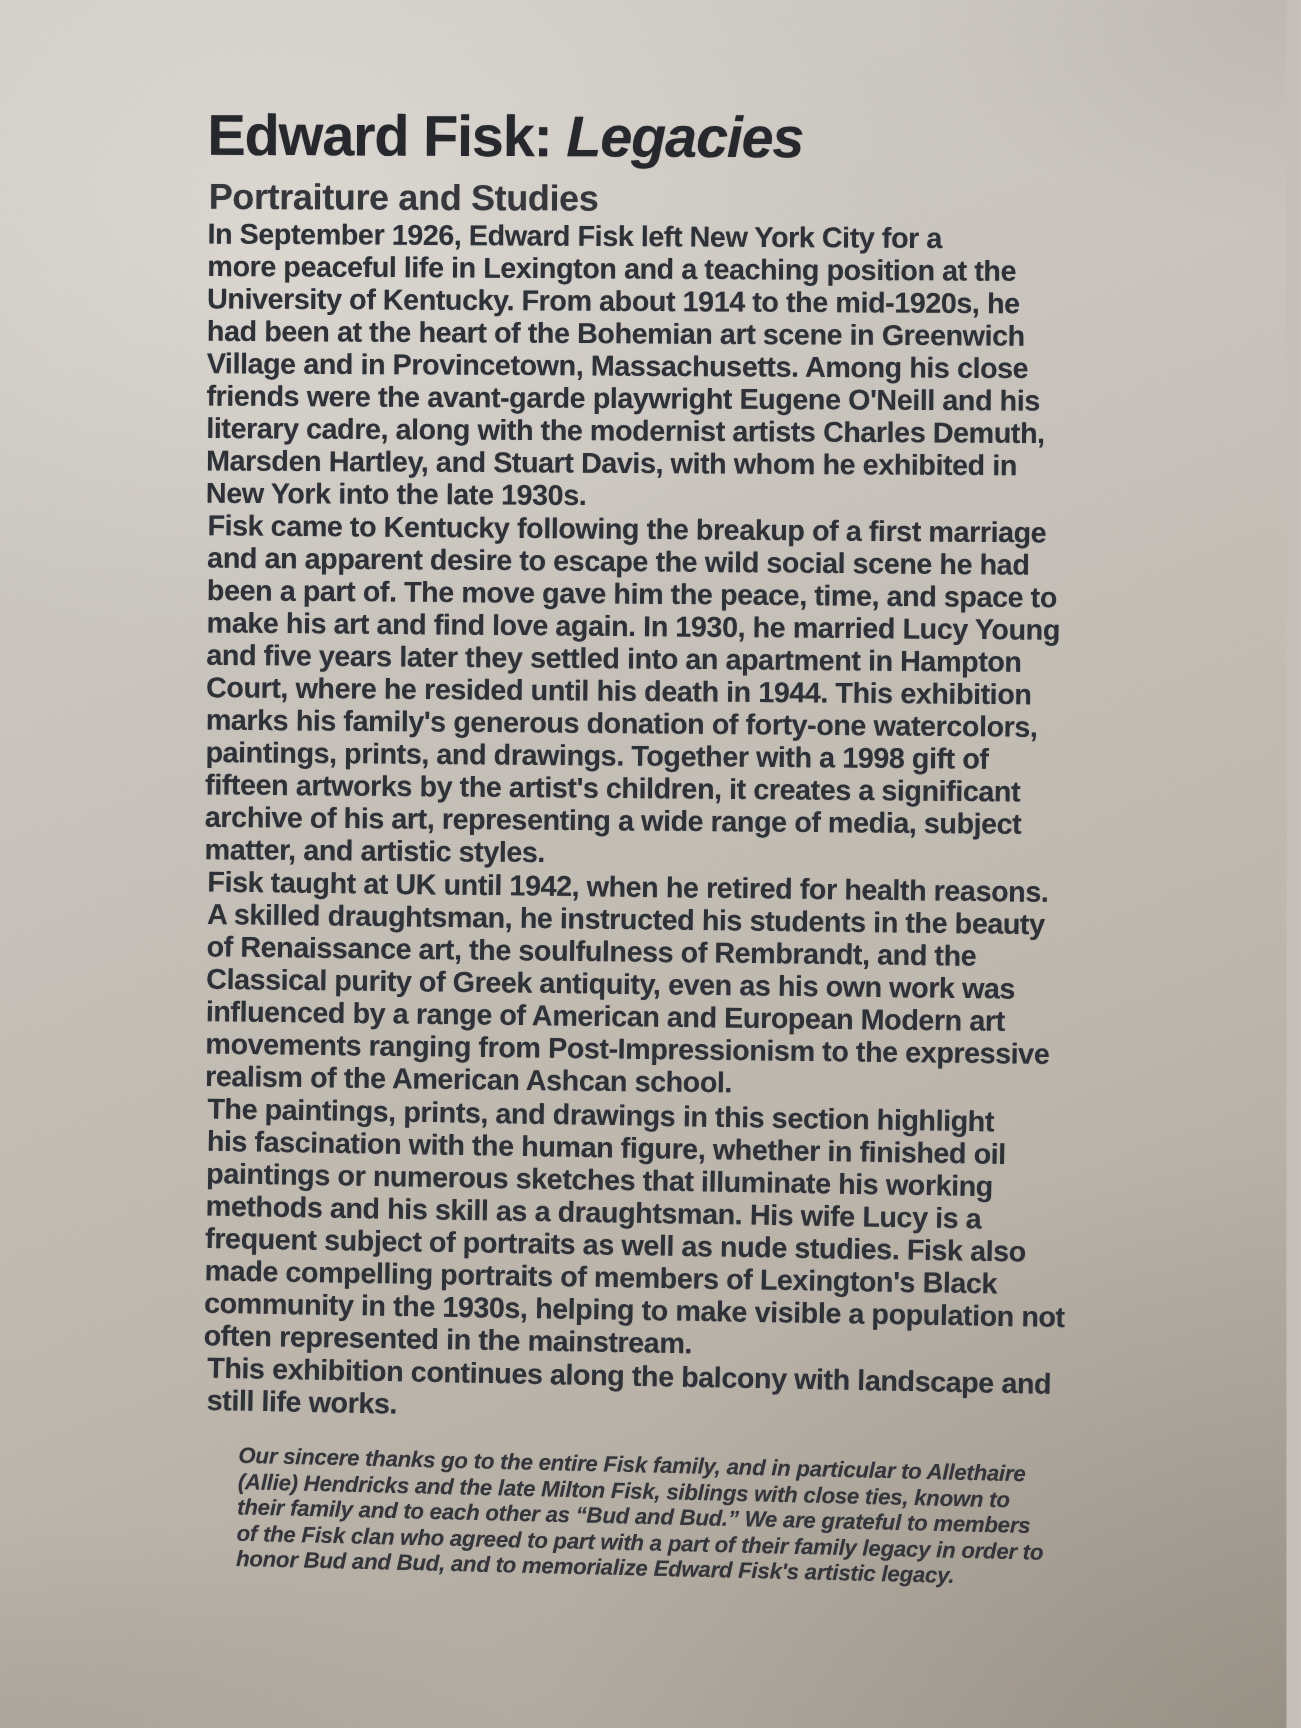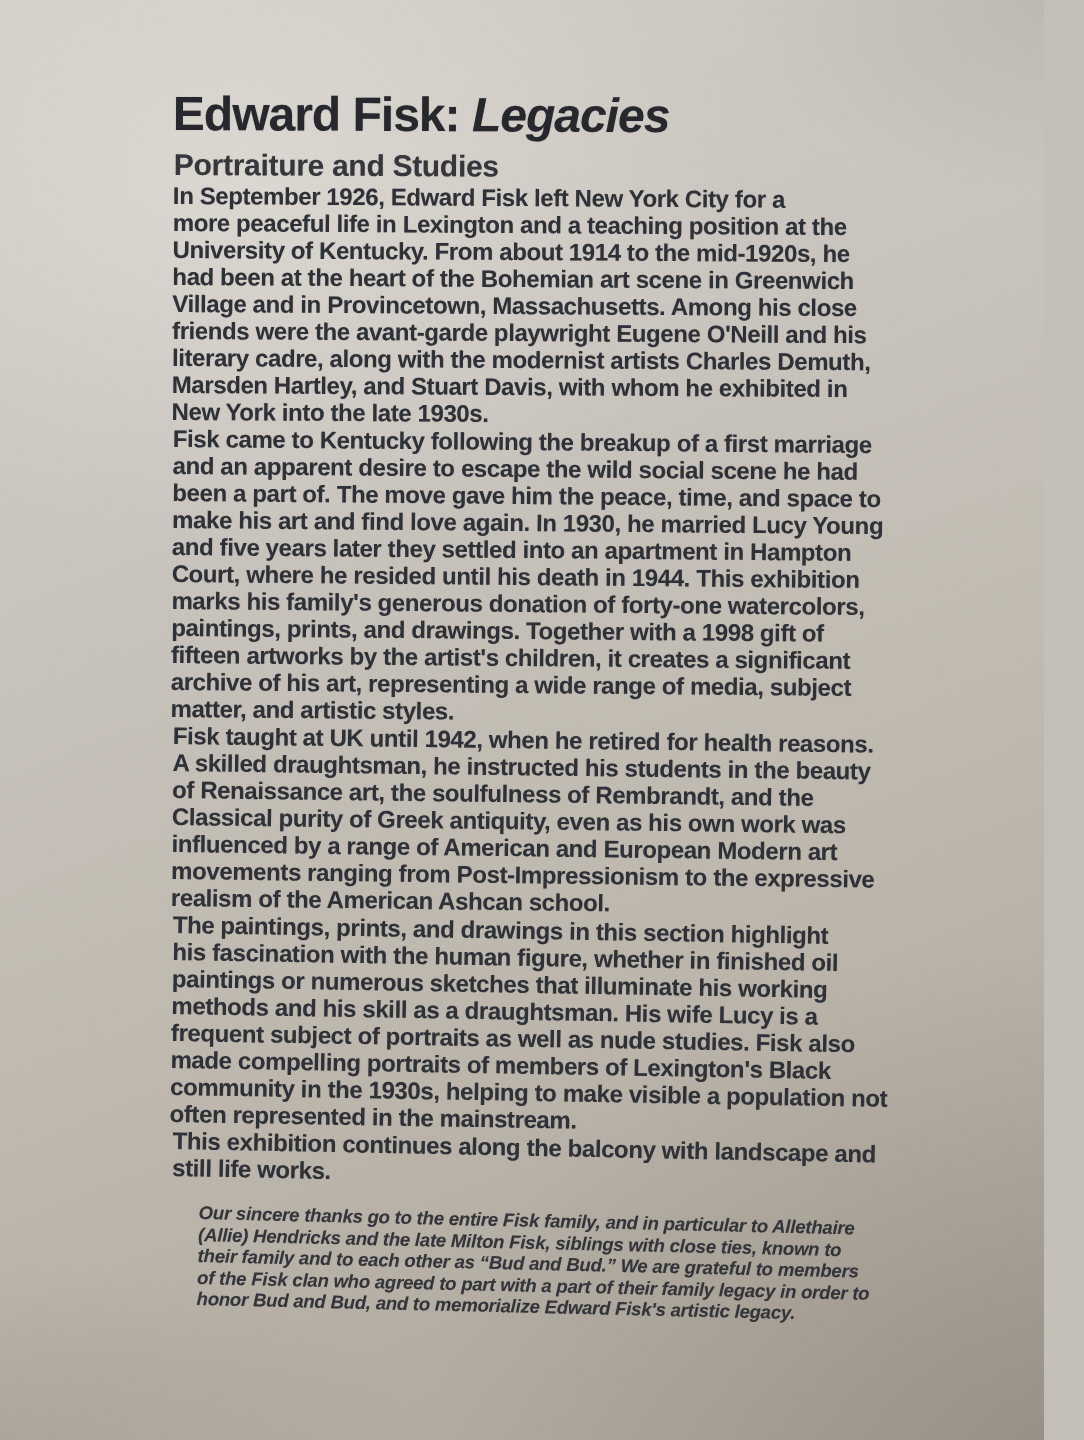--- a/index.html
+++ b/index.html
@@ -9,20 +9,21 @@
     height: 1440px;
     overflow: hidden;
     background: #c6c1b9;
     font-family: "Liberation Sans", sans-serif;
   }
   .photo {
     position: relative;
     width: 1044px;
     height: 1440px;
     background: linear-gradient(158deg, #d3cfc8 0%, #ccc7c0 30%, #c1bbb1 60%, #ada59a 100%);
+    padding-left: 28px;
   }
   .light-layer {
     position: absolute; inset: 0;
     background: radial-gradient(ellipse 720px 520px at 24% 13%, rgba(255,253,247,0.30), rgba(255,253,247,0) 70%);
     pointer-events: none;
   }
   .shade-layer {
     position: absolute; inset: 0;
     background:
       radial-gradient(ellipse 950px 750px at 100% 100%, rgba(78,68,56,0.20), rgba(78,68,56,0) 65%),

